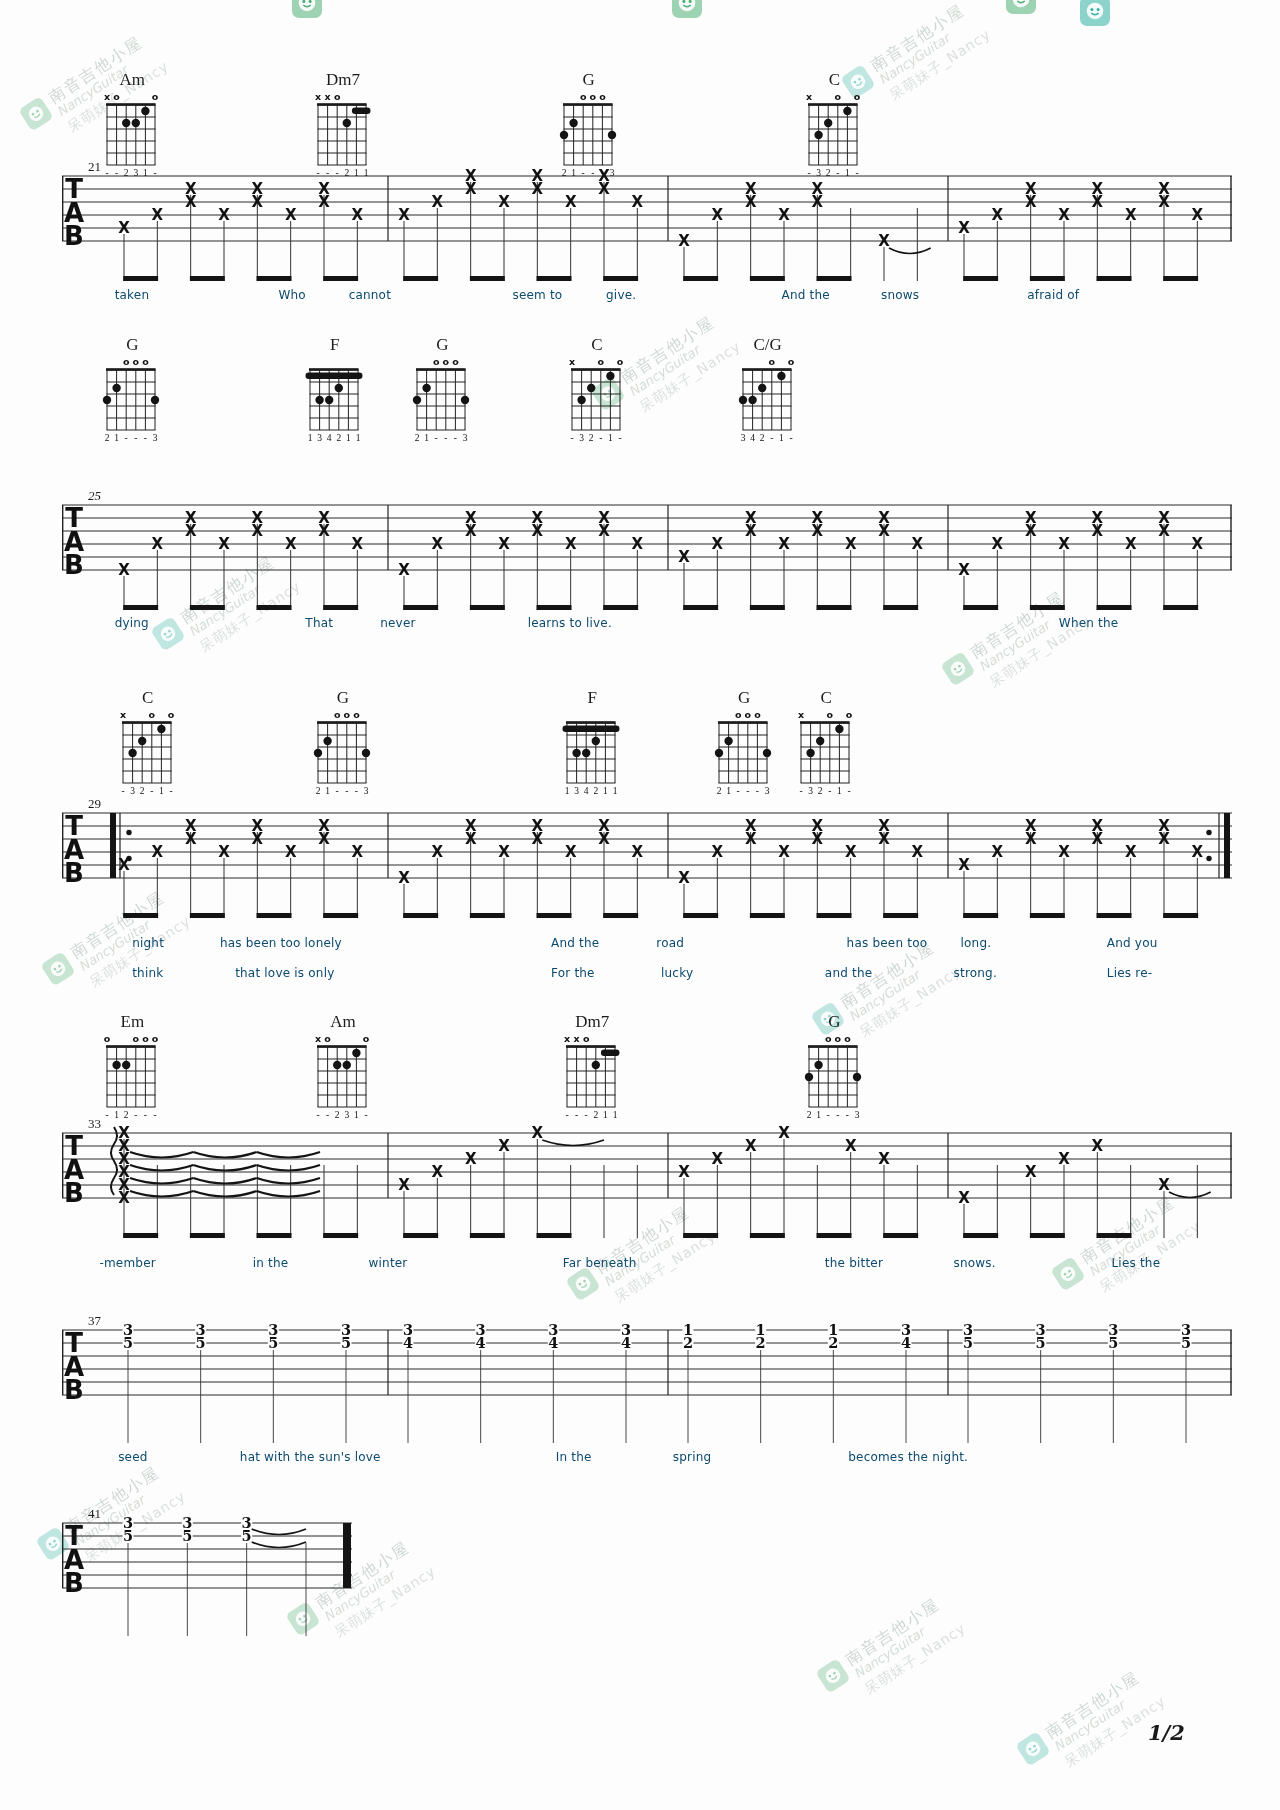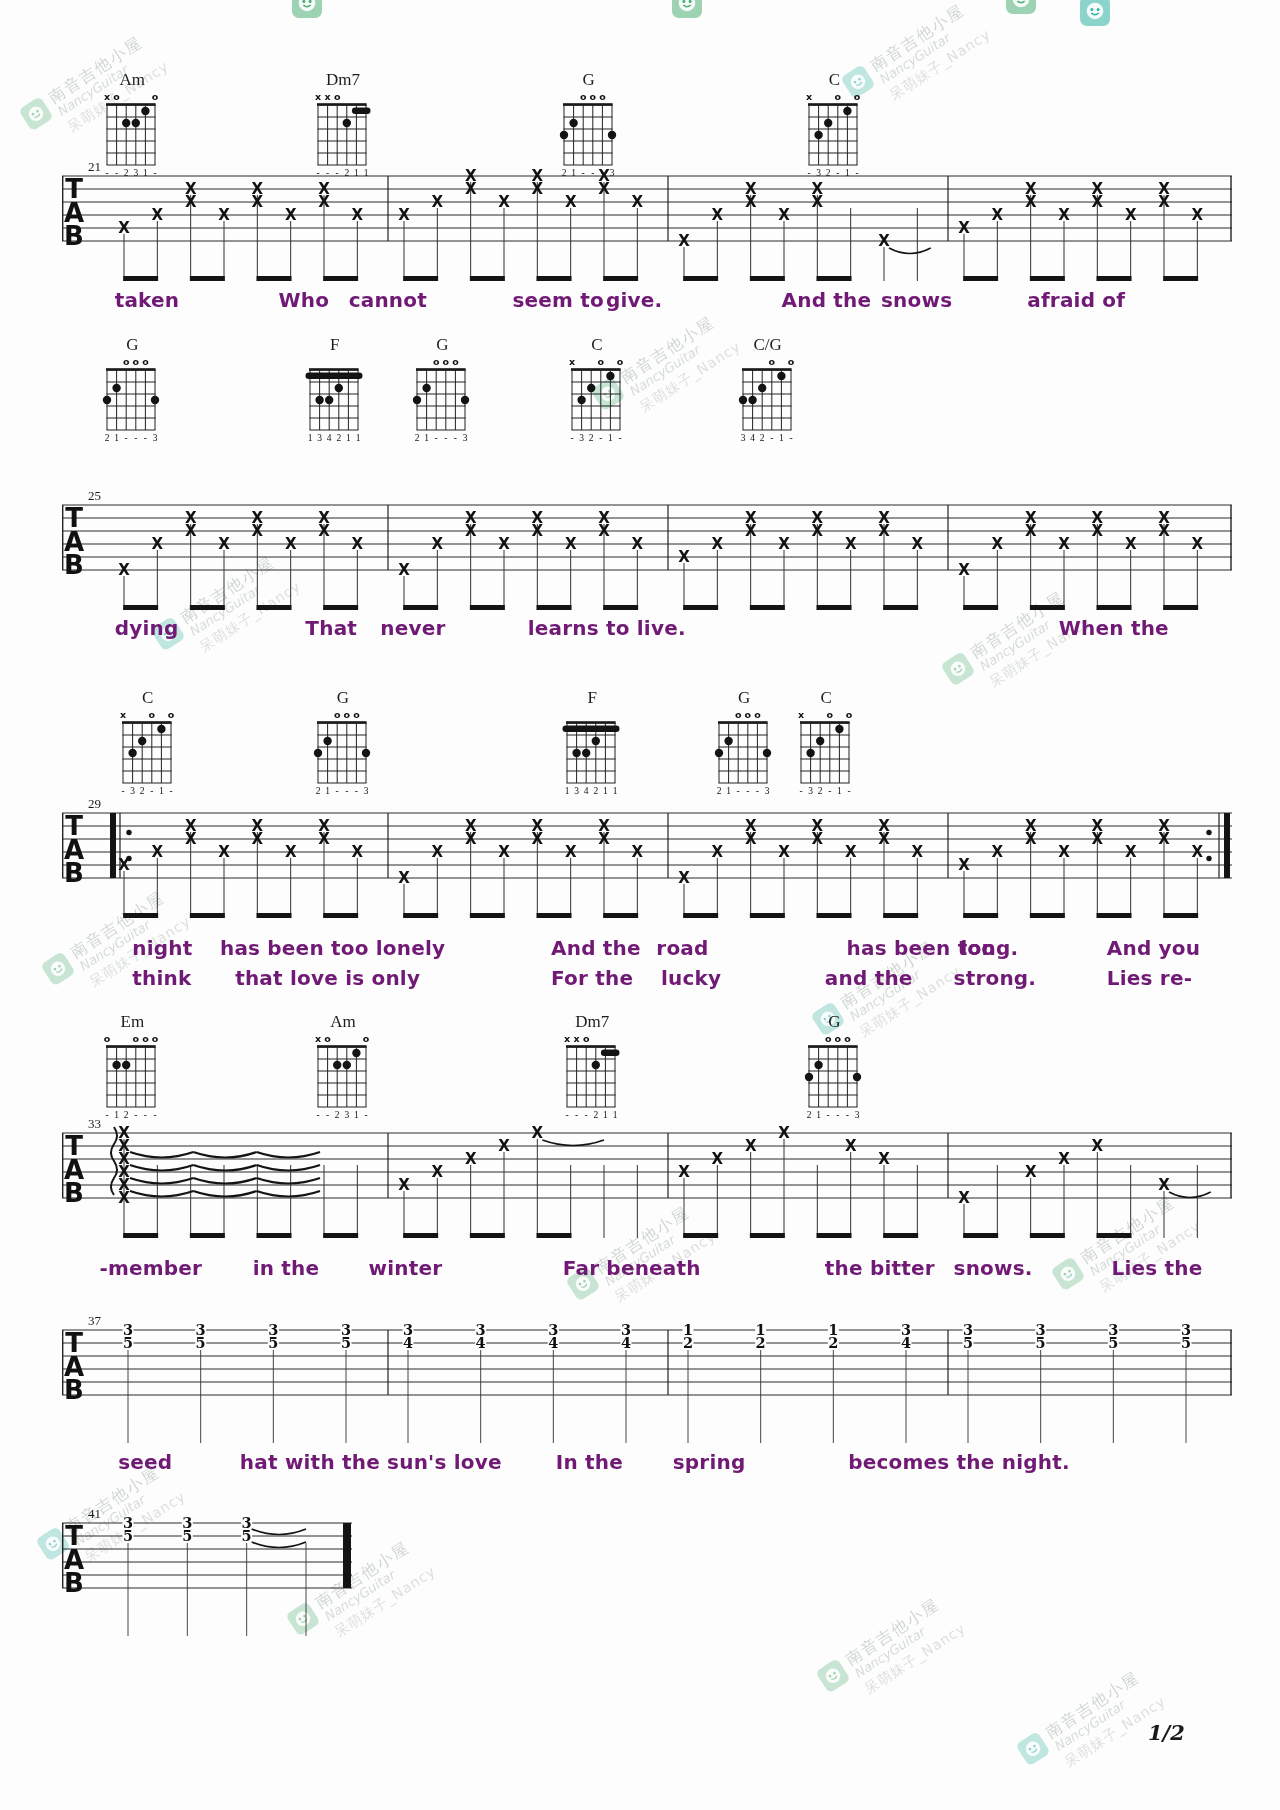--- a/index.html
+++ b/index.html
@@ -8,22 +8,22 @@
     font-family:"DejaVu Sans",sans-serif;overflow:hidden;color:#111;
   }
   .layer{position:absolute;left:0;top:0;width:1280px;height:1810px;}
   #watermarks{z-index:0;}
   #systems{z-index:1;}
   .system{position:absolute;left:0;width:1280px;}
   .chord{position:absolute;width:72px;text-align:center;}
   .chord .lbl{font-family:"Liberation Serif",serif;font-size:17px;color:#1c1c1c;height:20px;line-height:20px;}
   .mnum{position:absolute;font-family:"Liberation Serif",serif;font-size:13px;color:#1c1c1c;}
   .lyrrow{position:absolute;left:0;width:1280px;height:26px;}
-  .lyr{position:absolute;font-family:"DejaVu Sans",sans-serif;font-weight:700;font-size:20px;
-       letter-spacing:.2px;color:#701a75;white-space:nowrap;}
+  .lyr{position:absolute;font-family:"DejaVu Sans",sans-serif;font-weight:400;font-size:12px;
+       letter-spacing:.2px;color:#0c4a6e;white-space:nowrap;}
   .wm{position:absolute;display:flex;gap:7px;align-items:flex-start;
       transform:rotate(-33deg);transform-origin:left top;opacity:.55;pointer-events:none;}
   .wm-lines{display:flex;flex-direction:column;line-height:1.15;}
   .wm-cn{font-size:16px;letter-spacing:2px;color:rgba(138,158,144,.75);}
   .wm-en{font-size:13px;font-style:italic;color:rgba(148,168,152,.7);}
   .wm-au{font-size:14px;letter-spacing:1px;color:rgba(150,165,155,.6);margin-top:2px;}
   .toplogo{position:absolute;}
   .page-num{position:absolute;left:1148px;top:1720px;font-family:"DejaVu Serif",serif;
             font-style:italic;font-weight:700;font-size:21px;color:#1a1a1a;z-index:2;}
 </style>
@@ -605,21 +605,21 @@
           <circle cx="20.6" cy="45" r="4.2" fill="#141414"></circle>
           <circle cx="30.2" cy="33" r="4.2" fill="#141414"></circle>
           <circle cx="49.4" cy="21" r="4.2" fill="#141414"></circle>
           <text x="11" y="86" font-size="9.5" font-family="&quot;Liberation Serif&quot;,serif" font-weight="normal" text-anchor="middle" fill="#111">3</text>
           <text x="20.6" y="86" font-size="9.5" font-family="&quot;Liberation Serif&quot;,serif" font-weight="normal" text-anchor="middle" fill="#111">4</text>
           <text x="30.2" y="86" font-size="9.5" font-family="&quot;Liberation Serif&quot;,serif" font-weight="normal" text-anchor="middle" fill="#111">2</text>
           <text x="39.8" y="86" font-size="9.5" font-family="&quot;Liberation Serif&quot;,serif" font-weight="normal" text-anchor="middle" fill="#111">-</text>
           <text x="49.4" y="86" font-size="9.5" font-family="&quot;Liberation Serif&quot;,serif" font-weight="normal" text-anchor="middle" fill="#111">1</text>
           <text x="59" y="86" font-size="9.5" font-family="&quot;Liberation Serif&quot;,serif" font-weight="normal" text-anchor="middle" fill="#111">-</text>
         </svg></div>
-      <div class="mnum" style="left: 88px; top: 153px;">25</div>
+      <div class="mnum" style="left: 88px; top: 153px; font-style: italic;">25</div>
       <svg width="1174" height="127" style="position: absolute; left: 62px; top: 158px;">
         <line x1="0" y1="12" x2="1170" y2="12" stroke="#2b2b2b" stroke-width="1"></line>
         <line x1="0" y1="25" x2="1170" y2="25" stroke="#2b2b2b" stroke-width="1"></line>
         <line x1="0" y1="38" x2="1170" y2="38" stroke="#2b2b2b" stroke-width="1"></line>
         <line x1="0" y1="51" x2="1170" y2="51" stroke="#2b2b2b" stroke-width="1"></line>
         <line x1="0" y1="64" x2="1170" y2="64" stroke="#2b2b2b" stroke-width="1"></line>
         <line x1="0" y1="77" x2="1170" y2="77" stroke="#2b2b2b" stroke-width="1"></line>
         <line x1="0.7" y1="12" x2="0.7" y2="77" stroke="#222" stroke-width="1.4"></line>
         <line x1="326" y1="12" x2="326" y2="77" stroke="#222" stroke-width="1.2"></line>
         <line x1="606" y1="12" x2="606" y2="77" stroke="#222" stroke-width="1.2"></line>

